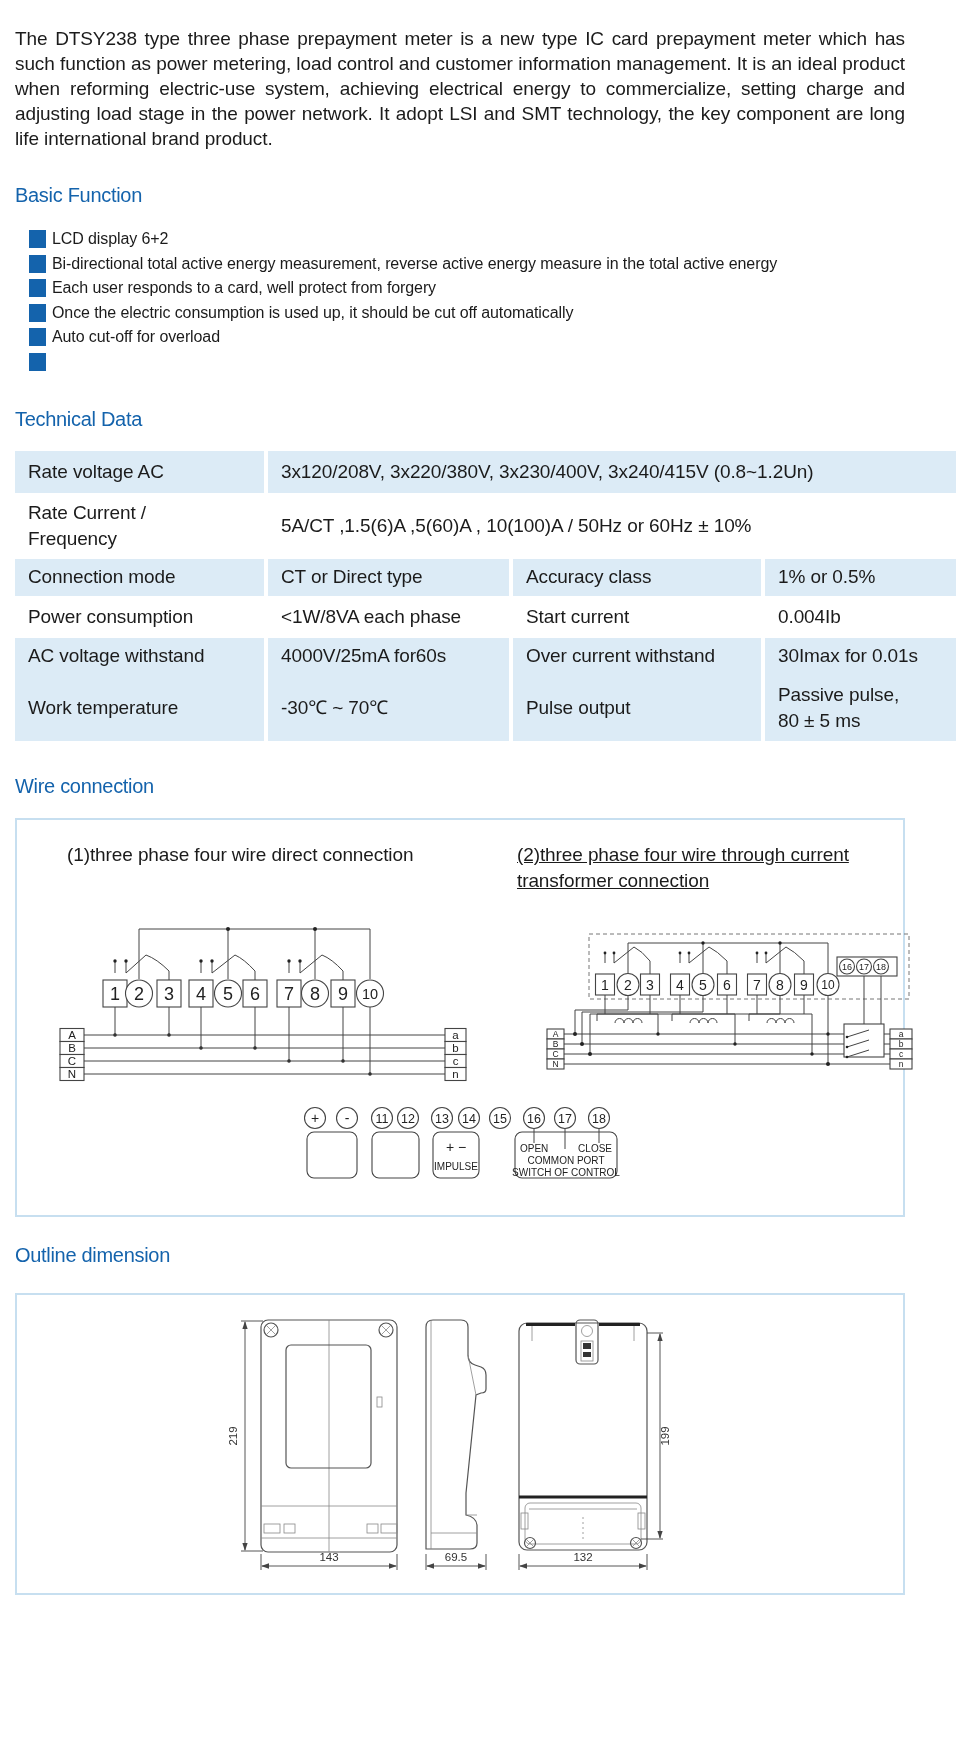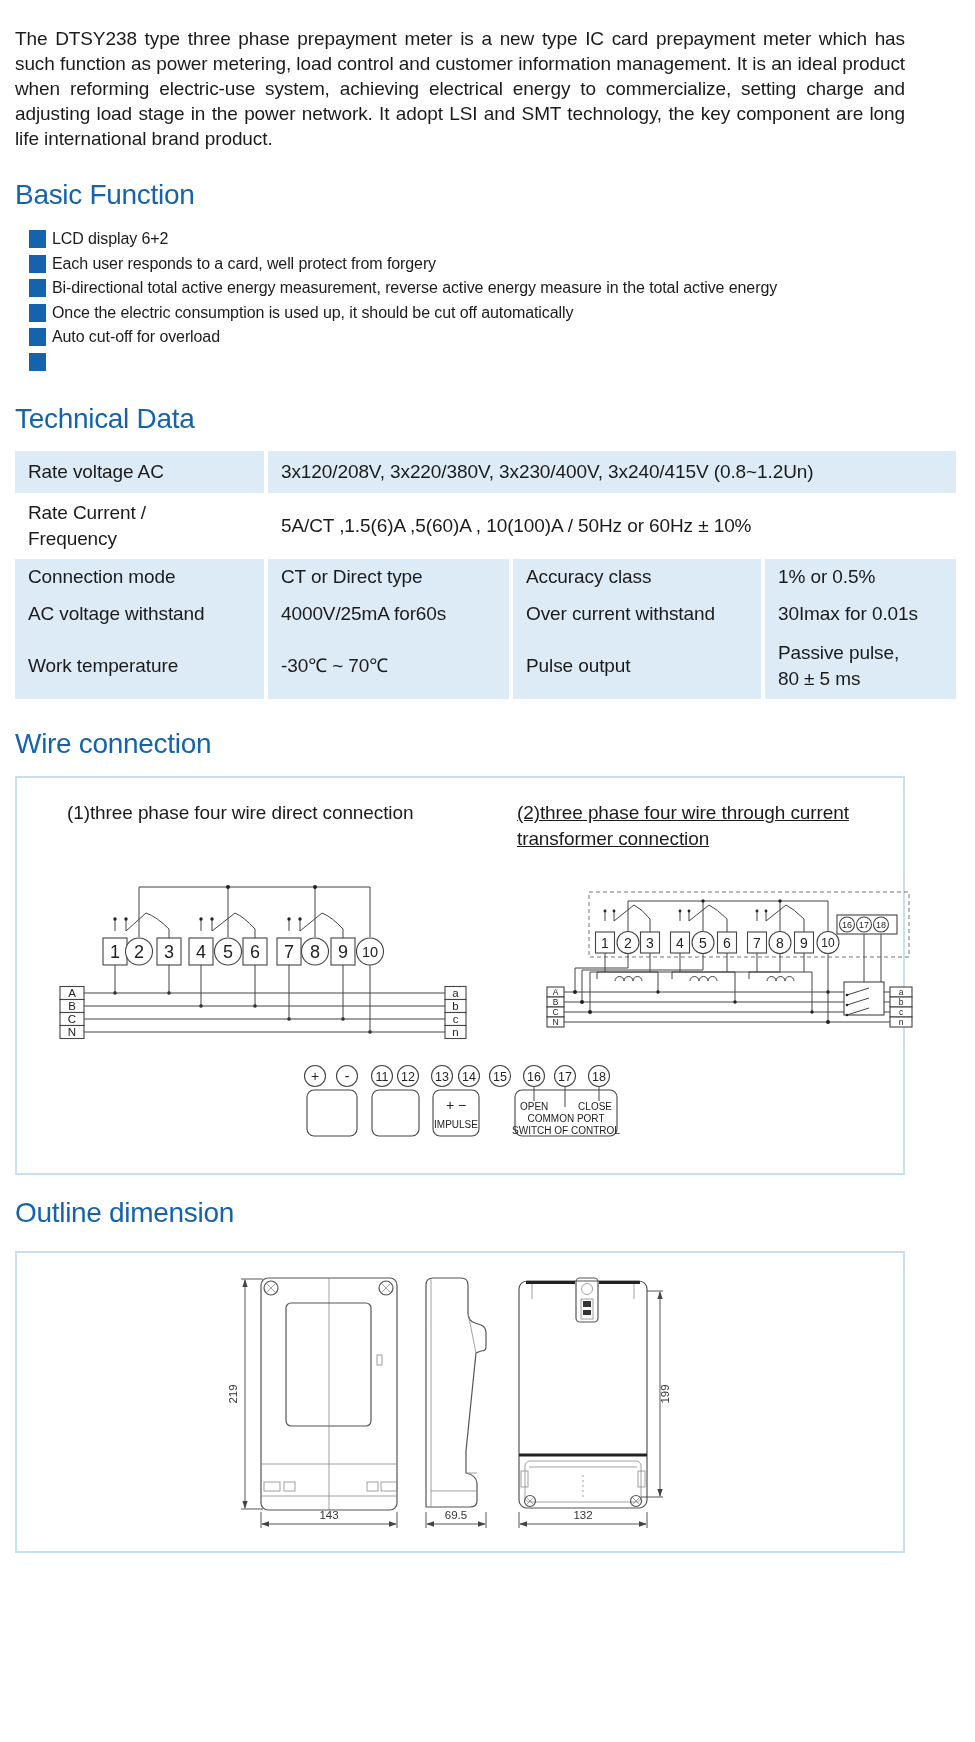--- a/index.html
+++ b/index.html
@@ -2,21 +2,21 @@
 <html style="--accent: #1463ac; --shade: #dcebf6; --pborder: #c7dff0;"><head>
 <meta charset="utf-8">
 <style>
   :root { --accent:#1463ac; --shade:#dcebf6; --pborder:#c7dff0; --ink:#1b1b1b; }
   * { margin:0; padding:0; box-sizing:border-box; }
   body { width:975px; background:#fff; font-family:"Liberation Sans", sans-serif; color:var(--ink); }
   .page { width:920px; min-height:1742px; padding:13px 15px 10px 15px;margin-top:13px; }
 
   .intro { font-size:19px; line-height:25px; text-align:justify; letter-spacing:-0.1px; }
 
-  h2 { font-size:28px; line-height:34px; color:var(--accent); font-weight:400; letter-spacing:-0.3px; }
+  h2 { font-size:20px; line-height:34px; color:var(--accent); font-weight:400; letter-spacing:-0.3px; }
   #h-basic   { margin:27px 0 15px; }
   #h-tech    { margin:52px 0 15px; }
   #h-wire    { margin:28px 0 15px; }
   #h-outline { margin:21px 0 21px; }
 
   ul.features { list-style:none; padding-left:14px; }
   ul.features li { position:relative; padding-left:23px; font-size:16px; line-height:24.5px; letter-spacing:-0.1px; }
   ul.features .sq { position:absolute; left:0; top:3px; width:17px; height:18px; background:var(--accent); }
 
   table.spec { border-collapse:separate; border-spacing:0; table-layout:fixed; width:945px; }
@@ -55,22 +55,22 @@
 </head>
 <body>
 
 <div class="page">
 
   <p class="intro">The DTSY238 type three phase prepayment meter is a new type IC card prepayment meter which has such function as power metering, load control and customer information management. It is an ideal product when reforming electric-use system, achieving electrical energy to commercialize, setting charge and adjusting load stage in the power network. It adopt LSI and SMT technology, the key component are long life international brand product.</p>
 
   <h2 id="h-basic">Basic Function</h2>
   <ul class="features">
     <li><span class="sq"></span><span>LCD display 6+2</span></li>
+    <li><span class="sq"></span><span>Bi-directional total active energy measurement, reverse active energy measure in the total active energy</span></li>
     <li><span class="sq"></span><span>Each user responds to a card, well protect from forgery</span></li>
-    <li><span class="sq"></span><span>Bi-directional total active energy measurement, reverse active energy measure in the total active energy</span></li>
     <li><span class="sq"></span><span>Once the electric consumption is used up, it should be cut off automatically</span></li>
     <li><span class="sq"></span><span>Auto cut-off for overload</span></li>
     <li><span class="sq"></span></li>
   </ul>
 
   <h2 id="h-tech">Technical Data</h2>
   <table class="spec">
     <colgroup>
         <col style="width:253px">
         <col style="width:245px">
@@ -85,20 +85,26 @@
     <tr class="r1">
       <td>Rate Current /
 Frequency</td>
       <td colspan="3">5A/CT ,1.5(6)A ,5(60)A , 10(100)A  / 50Hz or 60Hz ± 10%</td>
     </tr>
     <tr class="shade r2">
       <td>Connection mode</td>
       <td>CT or Direct type</td>
       <td>Accuracy class</td>
       <td>1% or 0.5%</td>
+    </tr>
+    <tr class="r3">
+      <td>Power consumption</td>
+      <td>&lt;1W/8VA each phase</td>
+      <td>Start current</td>
+      <td>0.004Ib</td>
     </tr>
     <tr class="shade r4">
       <td>AC voltage withstand</td>
       <td>4000V/25mA for60s</td>
       <td>Over current withstand</td>
       <td>30Imax for 0.01s</td>
     </tr>
     <tr class="shade r6">
       <td>Work temperature</td>
       <td>-30℃ ~  70℃</td>

